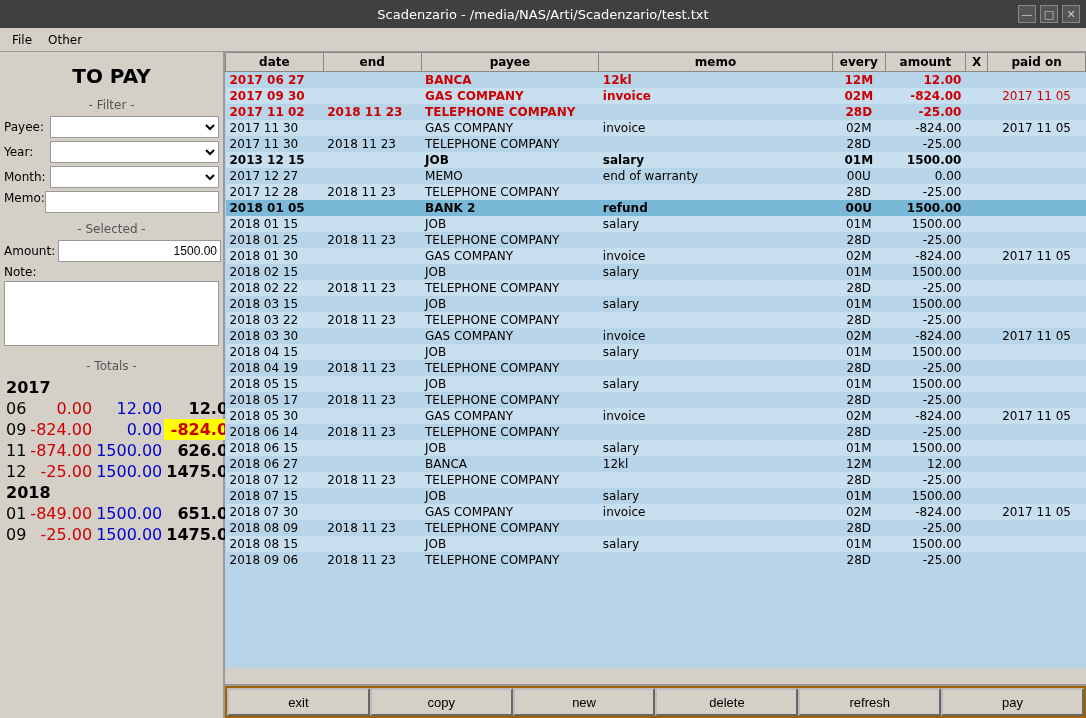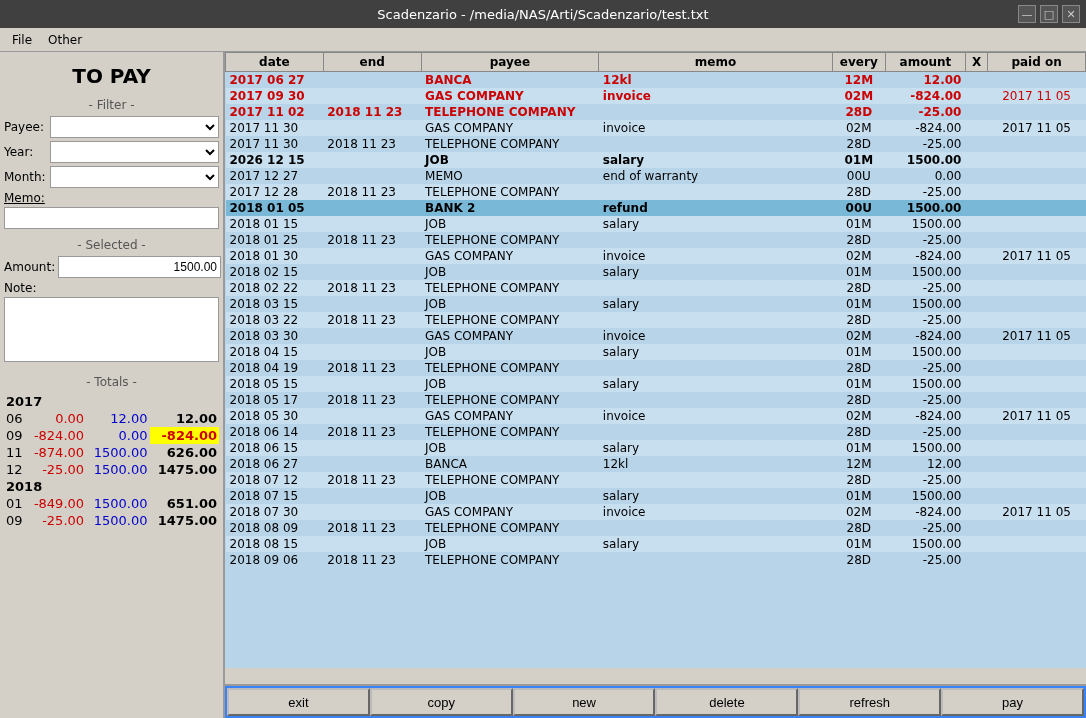--- a/index.html
+++ b/index.html
@@ -106,23 +106,22 @@
       font-size: 12px;
       border: 1px solid #999;
       background: #fff;
       padding: 1px 3px;
     }
     .filter-row select {
       width: 100%;
     }
     .memo-area {
       display: flex;
-      flex-direction: column;
+      flex-direction: row;
       margin-bottom: 3px;
-      text-decoration: underline;
     }
     .memo-area label {
       font-size: 12px;
       color: #000;
       margin-bottom: 2px;
     }
     .memo-area input[type="text"] {
       height: 22px;
       font-size: 12px;
       border: 1px solid #999;
@@ -170,21 +169,21 @@
       width: 100%;
     }
 
     
     .totals-section {
       margin-top: 4px;
       flex: 1;
     }
     .totals-table {
       width: 100%;
-      font-size: 13px;
+      font-size: 16px;
       border-collapse: collapse;
     }
     .totals-table td {
       padding: 1px 2px;
       text-align: right;
     }
     .totals-table .year-label {
       font-weight: bold;
       text-align: left;
       color: #000;
@@ -242,21 +241,21 @@
     .payee-col { width: 160px; }
     .memo-col { width: 210px; }
     .every-col { width: 48px; text-align: center; margin-top: 28px; }
     .amount-col { width: 72px; text-align: right; }
     .x-col { width: 20px; text-align: center; }
     .paidon-col { width: 88px; text-align: center; }
 
     
     .bottom-buttons {
       display: flex;
-      background: #3b82f6;
+      background: #a16207;
       border-top: 2px solid #999;
       height: 34px;
       align-items: center;
       padding: 2px;
     }
     .bottom-buttons button {
       flex: 1;
       height: 28px;
       font-size: 13px;
       background: #d4d0c8;
@@ -437,21 +436,21 @@
               <td class="date-col">2017 11 30</td>
               <td class="end-col">2018 11 23</td>
               <td class="payee-col">TELEPHONE COMPANY</td>
               <td class="memo-col"></td>
               <td class="every-col" style="text-align: center;">28D</td>
               <td class="amount-col" style="text-align: right;">-25.00</td>
               <td class="x-col" style="text-align: center;"></td>
               <td class="paidon-col" style="text-align: center;"></td>
             </tr>
             <tr class="alt">
-              <td class="date-col" style="font-weight: bold;">2026 12 15</td>
+              <td class="date-col" style="font-weight: bold;">2013 12 15</td>
               <td class="end-col" style="font-weight: bold;"></td>
               <td class="payee-col" style="font-weight: bold;">JOB</td>
               <td class="memo-col" style="font-weight: bold;">salary</td>
               <td class="every-col" style="font-weight: bold; text-align: center;">01M</td>
               <td class="amount-col" style="font-weight: bold; text-align: right;">1500.00</td>
               <td class="x-col" style="text-align: center;"></td>
               <td class="paidon-col" style="text-align: center;"></td>
             </tr>
             <tr>
               <td class="date-col">2017 12 27</td>

